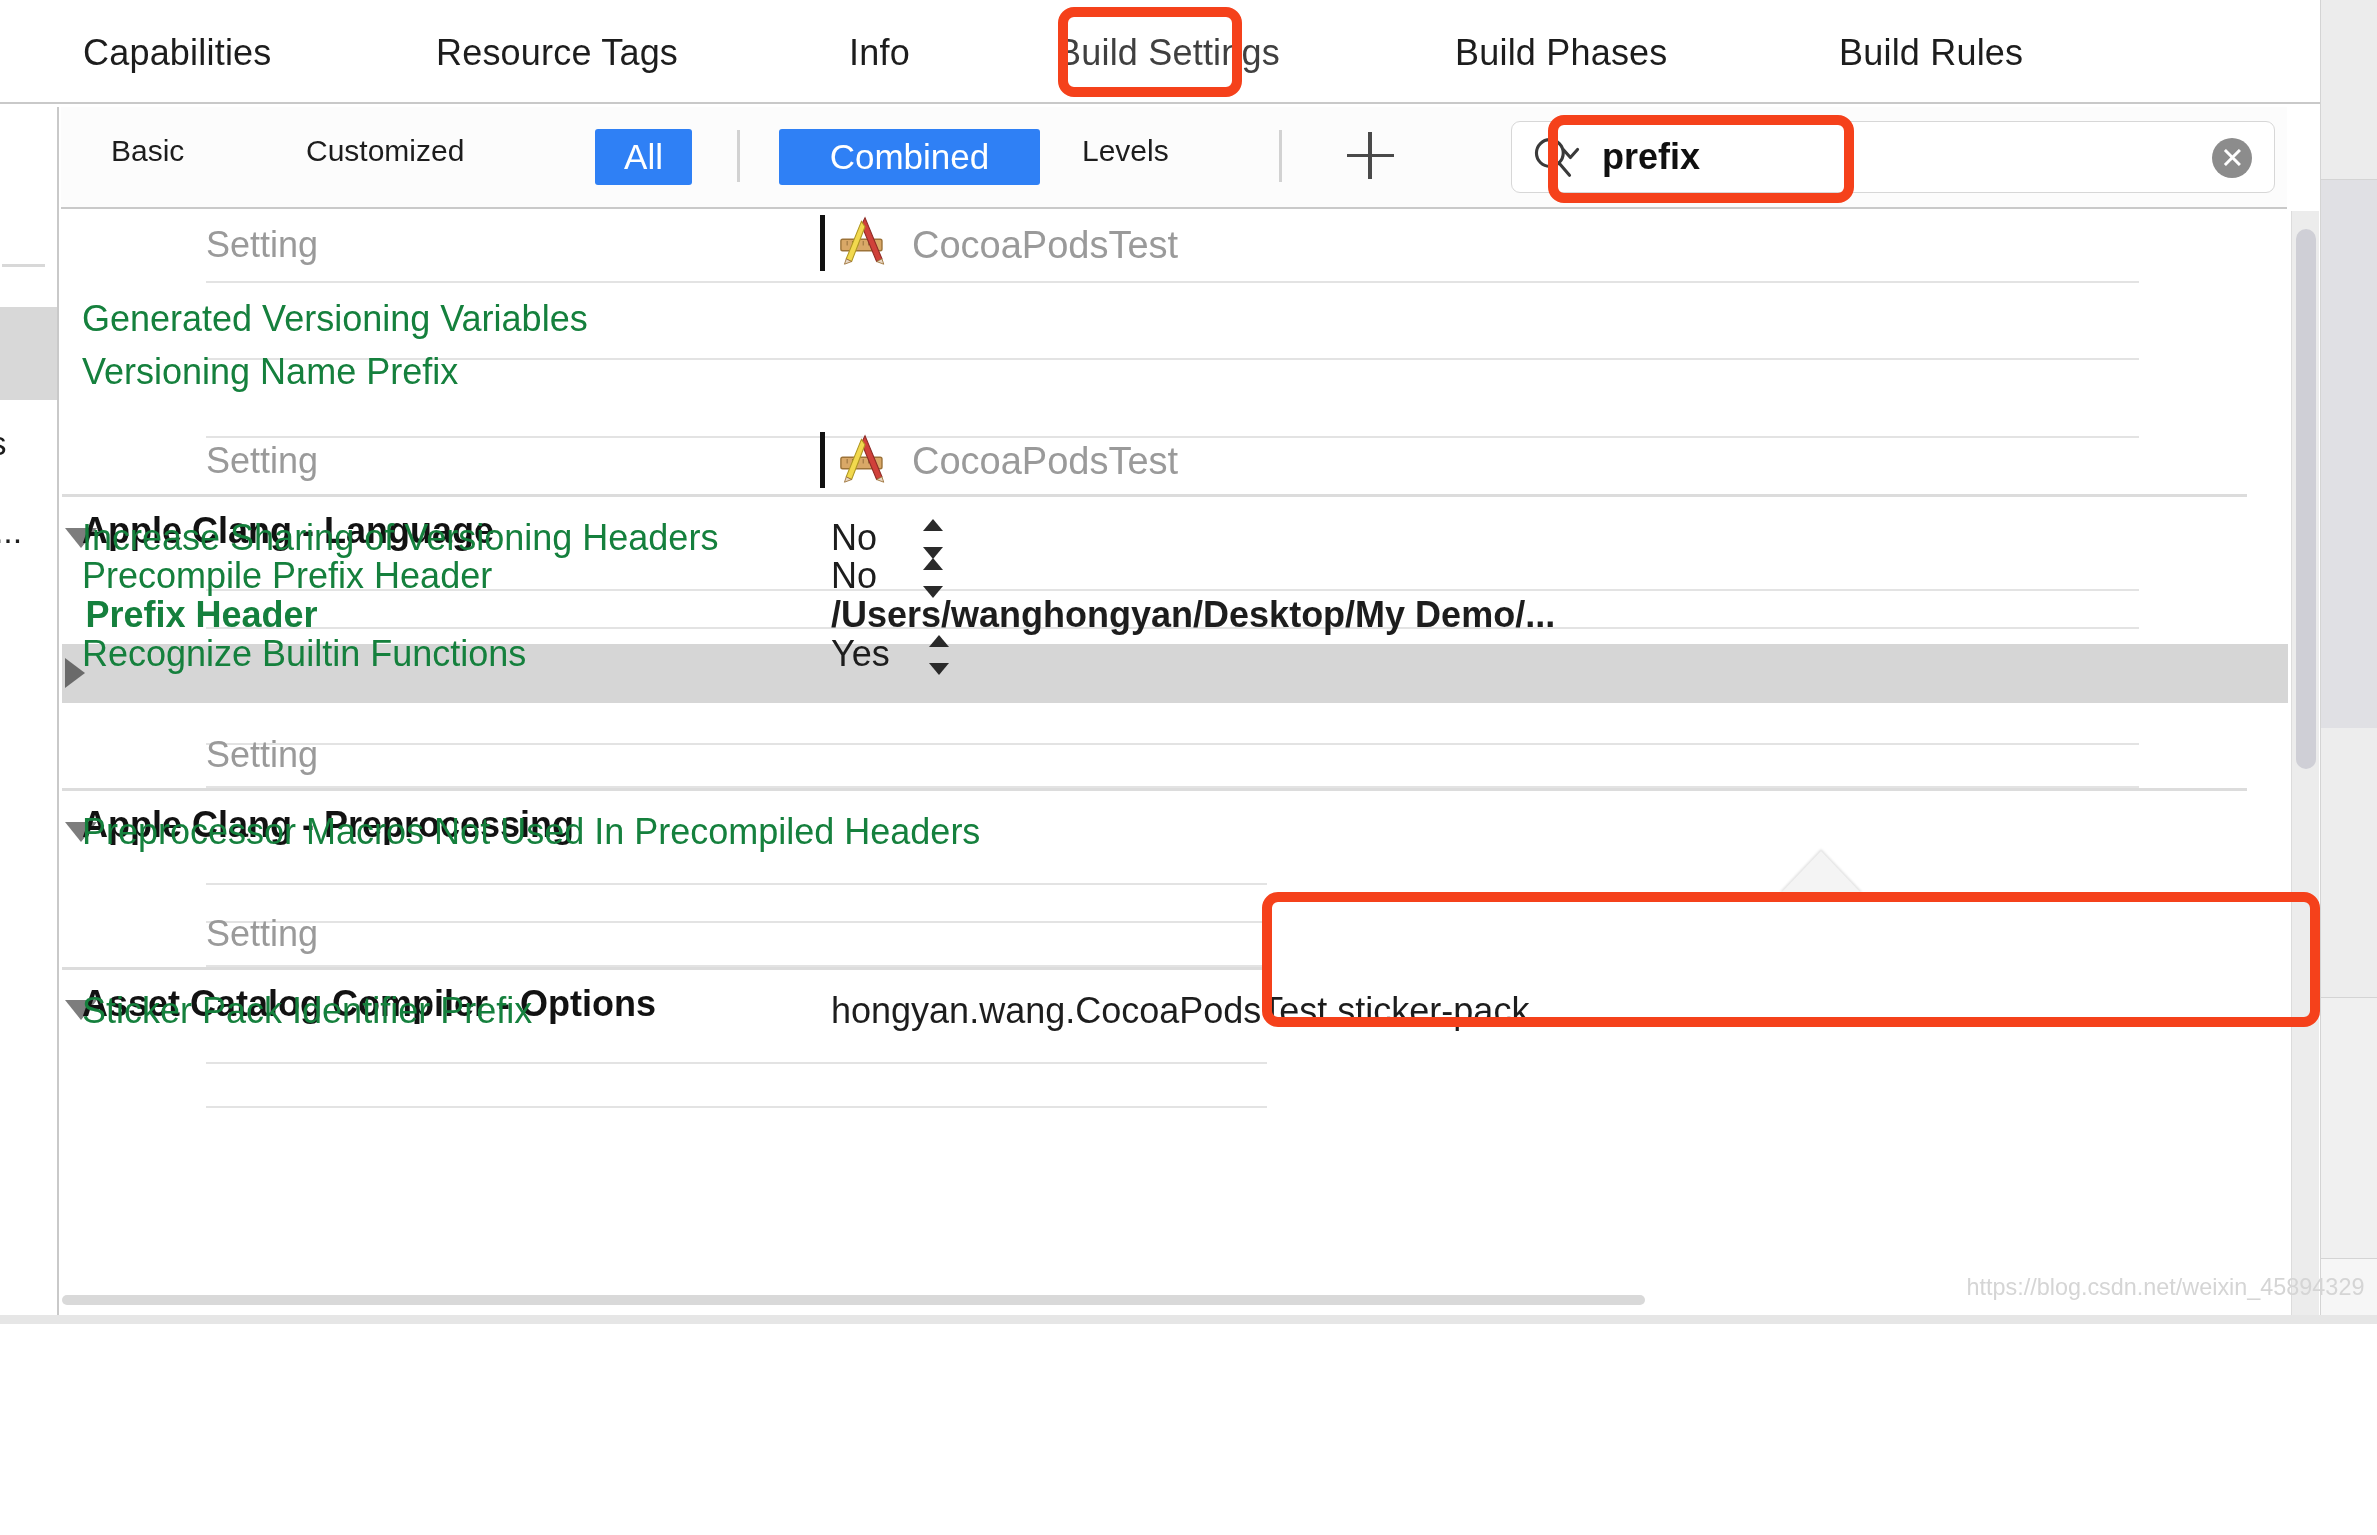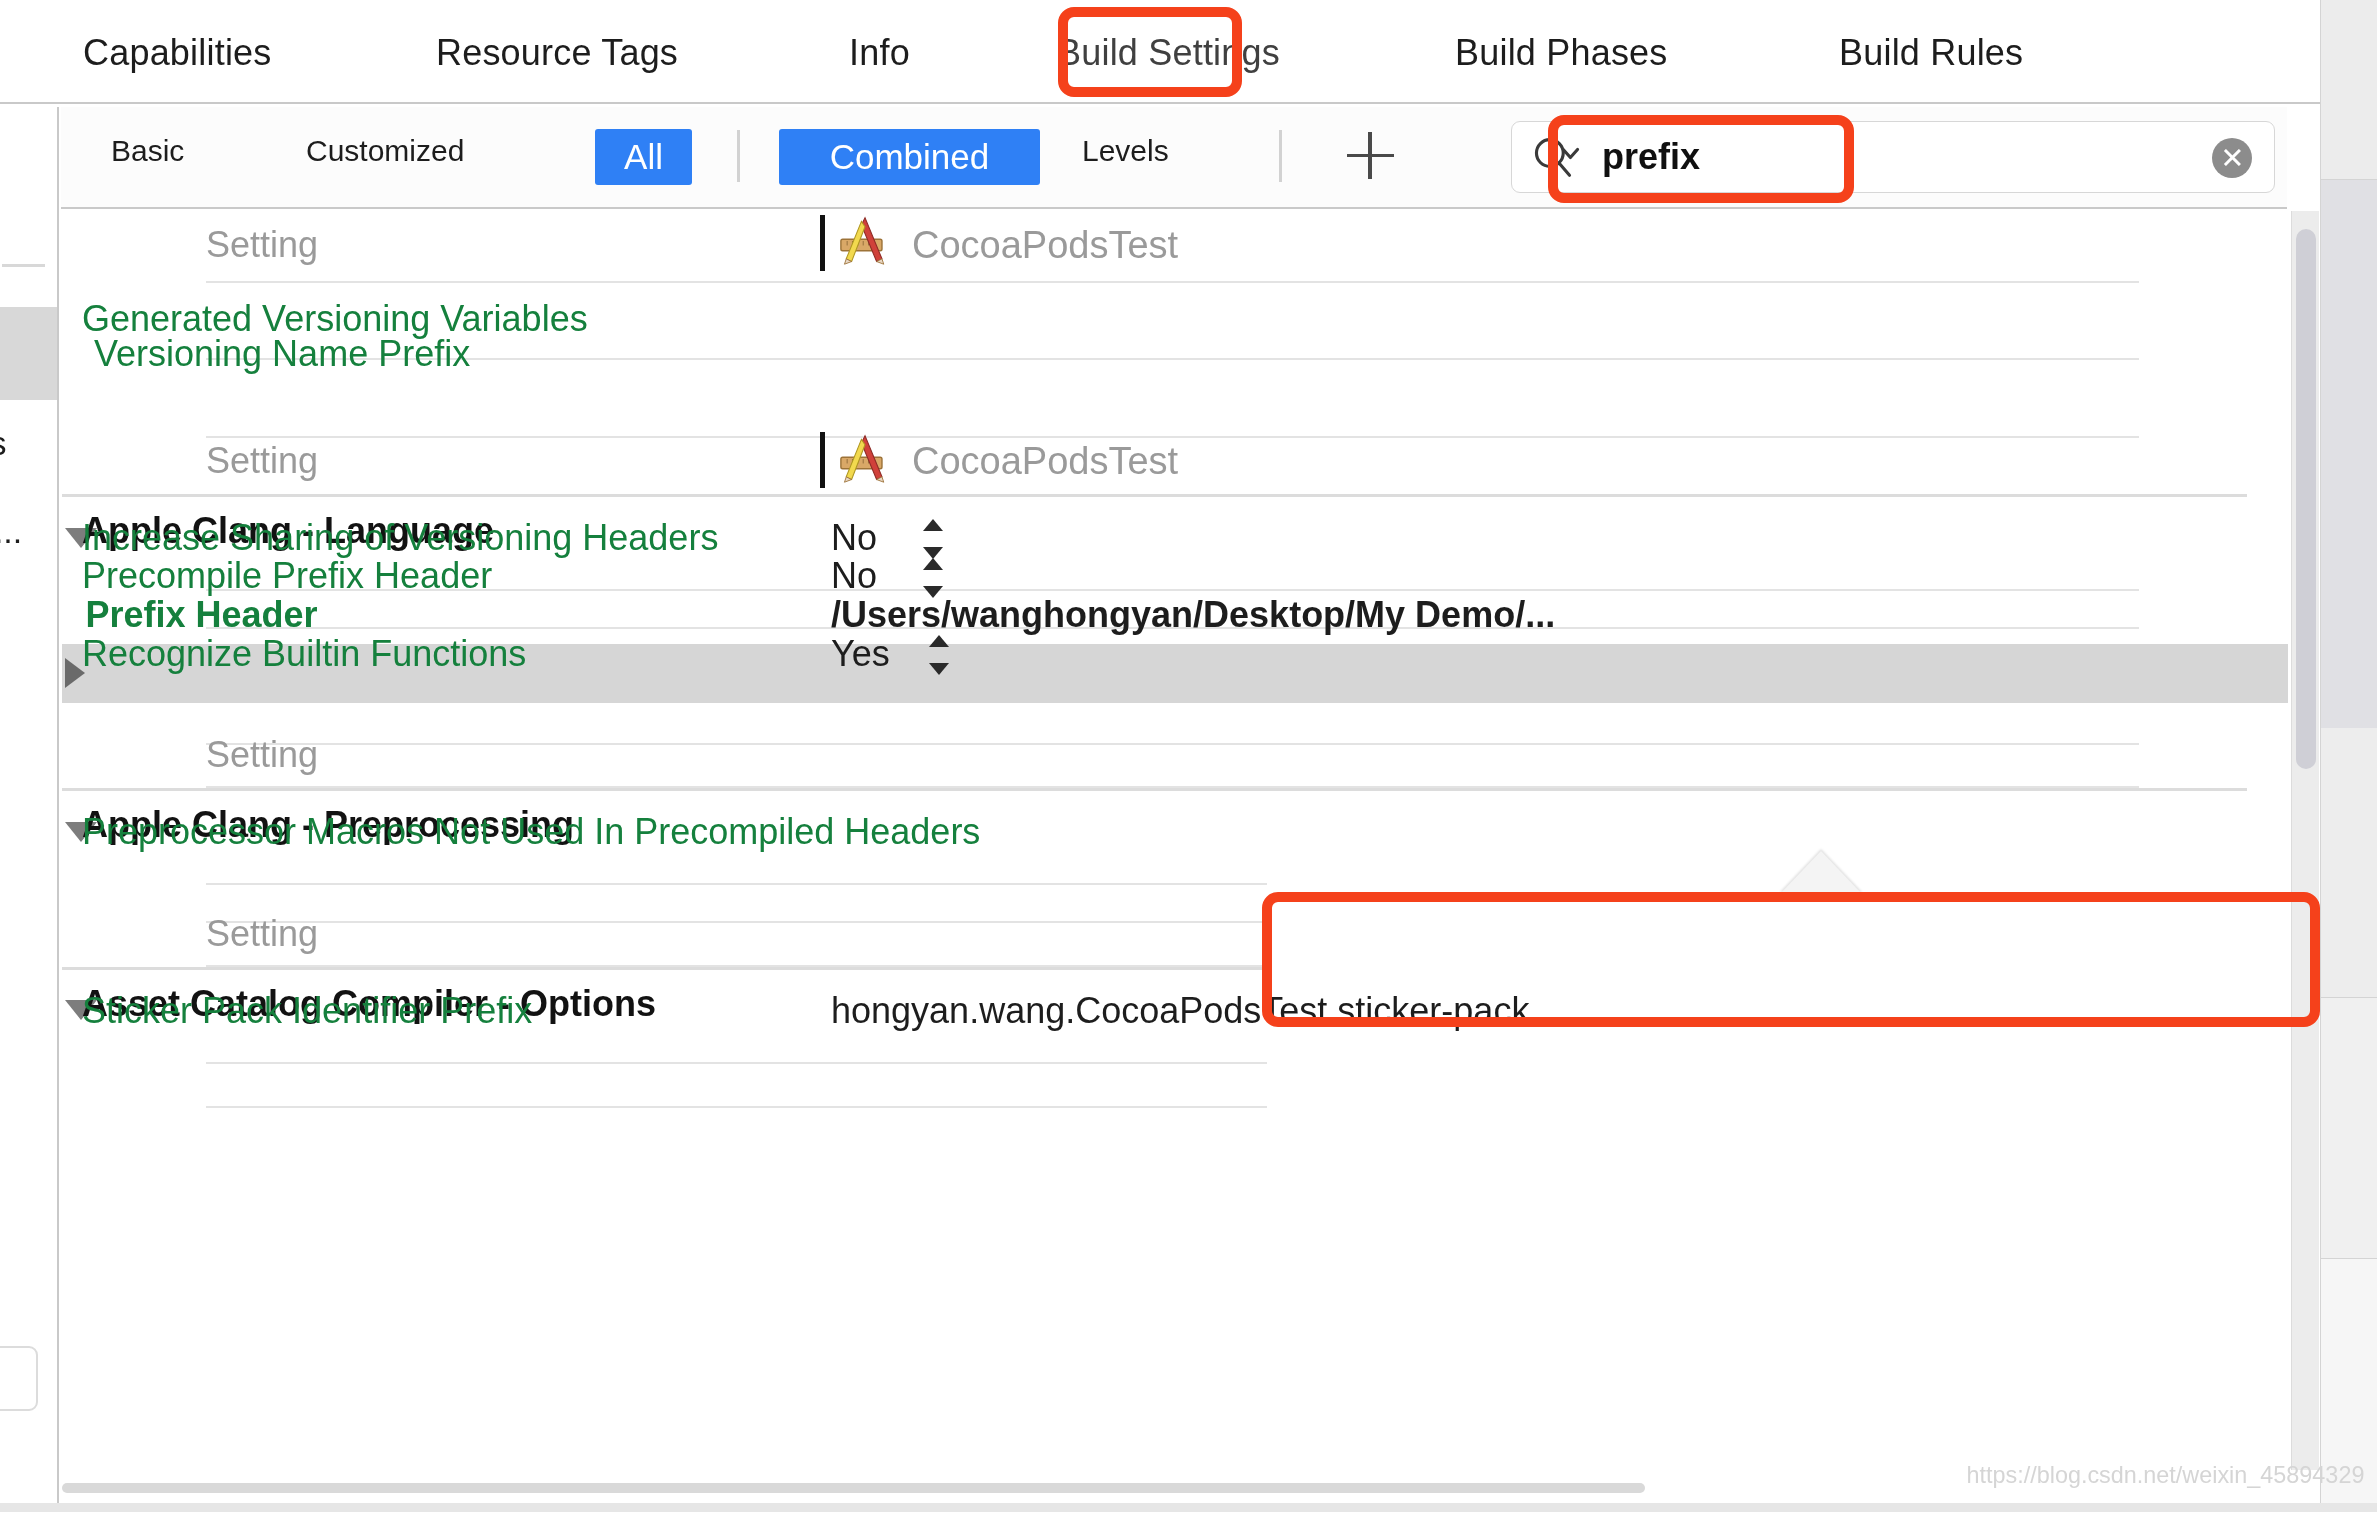--- a/index.html
+++ b/index.html
@@ -7,21 +7,21 @@
     padding: 0;
     background: #ffffff;
   }
   body {
     font-family: "Liberation Sans", sans-serif;
     -webkit-font-smoothing: antialiased;
   }
   #root {
     position: relative;
     width: 2377px;
-    height: 1512px;
+    height: 1324px;
     overflow: hidden;
     background: #ffffff;
   }
 
   
   .tabbar {
     position: absolute;
     left: 0; top: 0;
     width: 2377px; height: 104px;
     background: #ffffff;
@@ -422,21 +422,21 @@
         <path d="M27 6 L10 48 L16 51 L31 12 Z" fill="#f2d94e" stroke="#b09722" stroke-width="1.2"></path>
         <path d="M16 51 L10 48 L8 54 Z" fill="#e8d7c4" stroke="#9d7338" stroke-width="1"></path>
       </svg>
     </div>
     <div class="row-label muted" style="left:850px; top:12.6px; font-size:38px;">CocoaPodsTest</div>
     <div class="row-sep" style="left:144px; top:70px; width:1933px;"></div>
 
     <div class="row-label" style="left:20px;  top:87px;">Generated Versioning Variables</div>
     <div class="row-sep" style="left:144px; top:147px; width:1933px;"></div>
 
-    <div class="row-label" style="left:20px;  top:122px;margin-left:12px;">Versioning Name Prefix</div>
+    <div class="row-label" style="left:20px;  top:140px;">Versioning Name Prefix</div>
     <div class="row-sep" style="left:144px; top:225px; width:1933px;"></div>
 
     <div class="row-sep" style="left:0px; top:283px; width:2185px; height:2.7px; background:#dcdcdc;"></div>
 
     <div class="tri-down" style="left:2.7px; top:317px;"></div>
     <div class="group-title" style="left:20px; top:299px;">Apple Clang - Language</div>
 
     <div class="row-label muted" style="left:144px; top:229px;">Setting</div>
     <div class="col-divider" style="left:758px; top:221px; height:56px;"></div>
     <div class="xcode-icon" style="left:775px; top:223px;">

